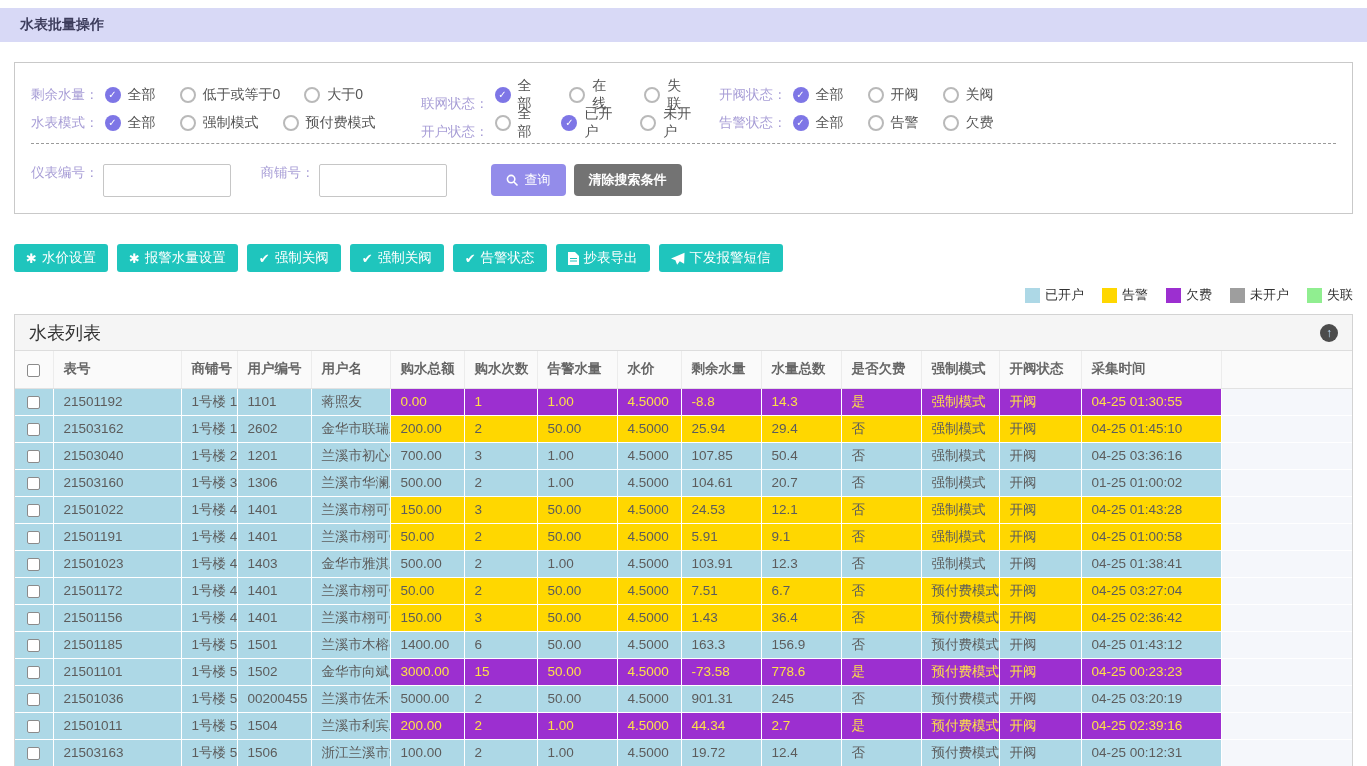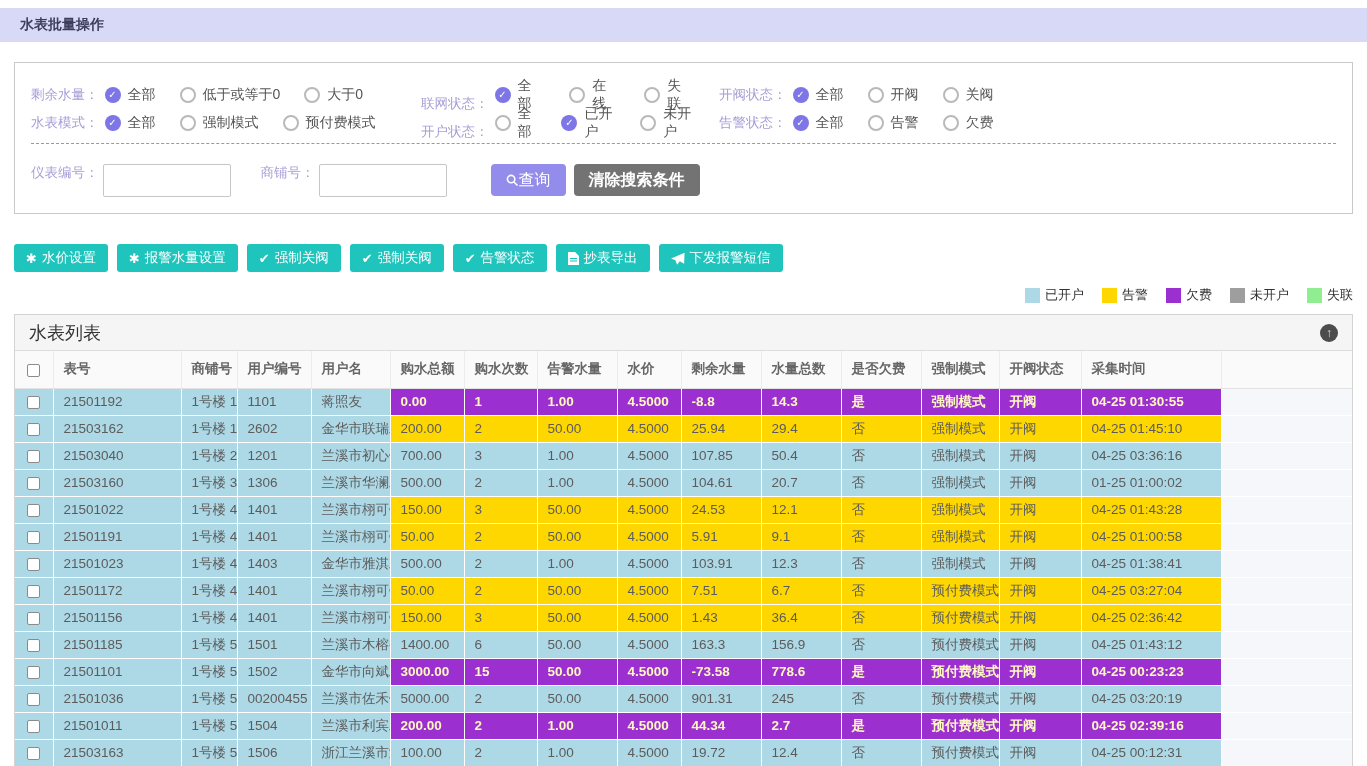--- a/index.html
+++ b/index.html
@@ -19,22 +19,22 @@
   .radio.checked { border:none; background:#7e76e6; }
   .radio.checked::after { content:"✓"; position:absolute; left:0; top:0; width:16px; height:16px;
     color:#fff; font-size:10px; font-weight:bold; line-height:16px; text-align:center; }
   .fopt span.optlabel { font-size:14px; color:#555; }
   .dash-sep { border-top:1px dashed #9a9a9a; margin-top:10px; }
 
   .search-row { display:flex; margin-top:20px; }
   .search-row .flabel { margin-right:4px; }
   .tinput { width:128px; height:33px; border:1px solid #c6c6c6; border-radius:2px;
     margin-right:30px; padding:0 8px; font-size:13px; color:#333; outline:none; }
-  .btn { display:inline-flex; align-items:center; border:none; cursor:pointer;
-    color:#fff; font-size:16px; border-radius:4px; height:32px; padding:0 15px;
+  .btn { display:inline-flex; align-items:center; gap:6px; border:none; cursor:pointer;
+    color:#fff; font-size:13px; border-radius:4px; height:32px; padding:0 15px;
     font-family:inherit; }
   .btn-query { background:#938cea; margin-left:14px; }
   .btn-clear { background:#737373; margin-left:8px; font-weight:bold; }
 
   .action-bar { display:flex; margin:30px 14px 0; gap:9px; }
   .btn-action { background:#1fc5bd; height:28px; border-radius:3px; padding:0 12px; gap:5px; font-size:13.5px; }
 
   .legend { display:flex; justify-content:flex-end; align-items:center; gap:18px; margin:14px 14px 0; }
   .legend-item { display:flex; align-items:center; gap:5px; }
   .legend-swatch { width:15px; height:15px; }
@@ -53,21 +53,21 @@
     border-right:1px solid #ececec; white-space:nowrap; overflow:hidden; }
   thead th:last-child { border-right:none; }
   tbody td { height:27px; font-size:13.5px; color:#5c5c5c; padding:0 0 0 10px;
     border-right:1px solid #fff; border-bottom:1px solid #fff;
     white-space:nowrap; overflow:hidden; }
   td.c-check, th.c-check { text-align:center; padding:0; }
   .cb { display:inline-block; width:13px; height:13px; background:#fff; border:1px solid #8b8b8b;
     border-radius:2px; vertical-align:middle; cursor:pointer; }
   td.cell-blue   { background:#add8e6; }
   td.cell-yellow { background:#ffd700; }
-  td.cell-purple { background:#9c2fd0; color:#fef9c3; font-weight:bold; }
+  td.cell-purple { background:#9c2fd0; color:#fde047; font-weight:normal; }
   td.cell-tail   { background:#f5f7fb; border-right:none; }
   .ico { display:inline-flex; align-items:center; }
   .ico-glyph { font-size:13px; line-height:1; }
 </style>
 </head>
 <body>
 
 <div class="topbar">
   <span>水表批量操作</span>
 </div>

